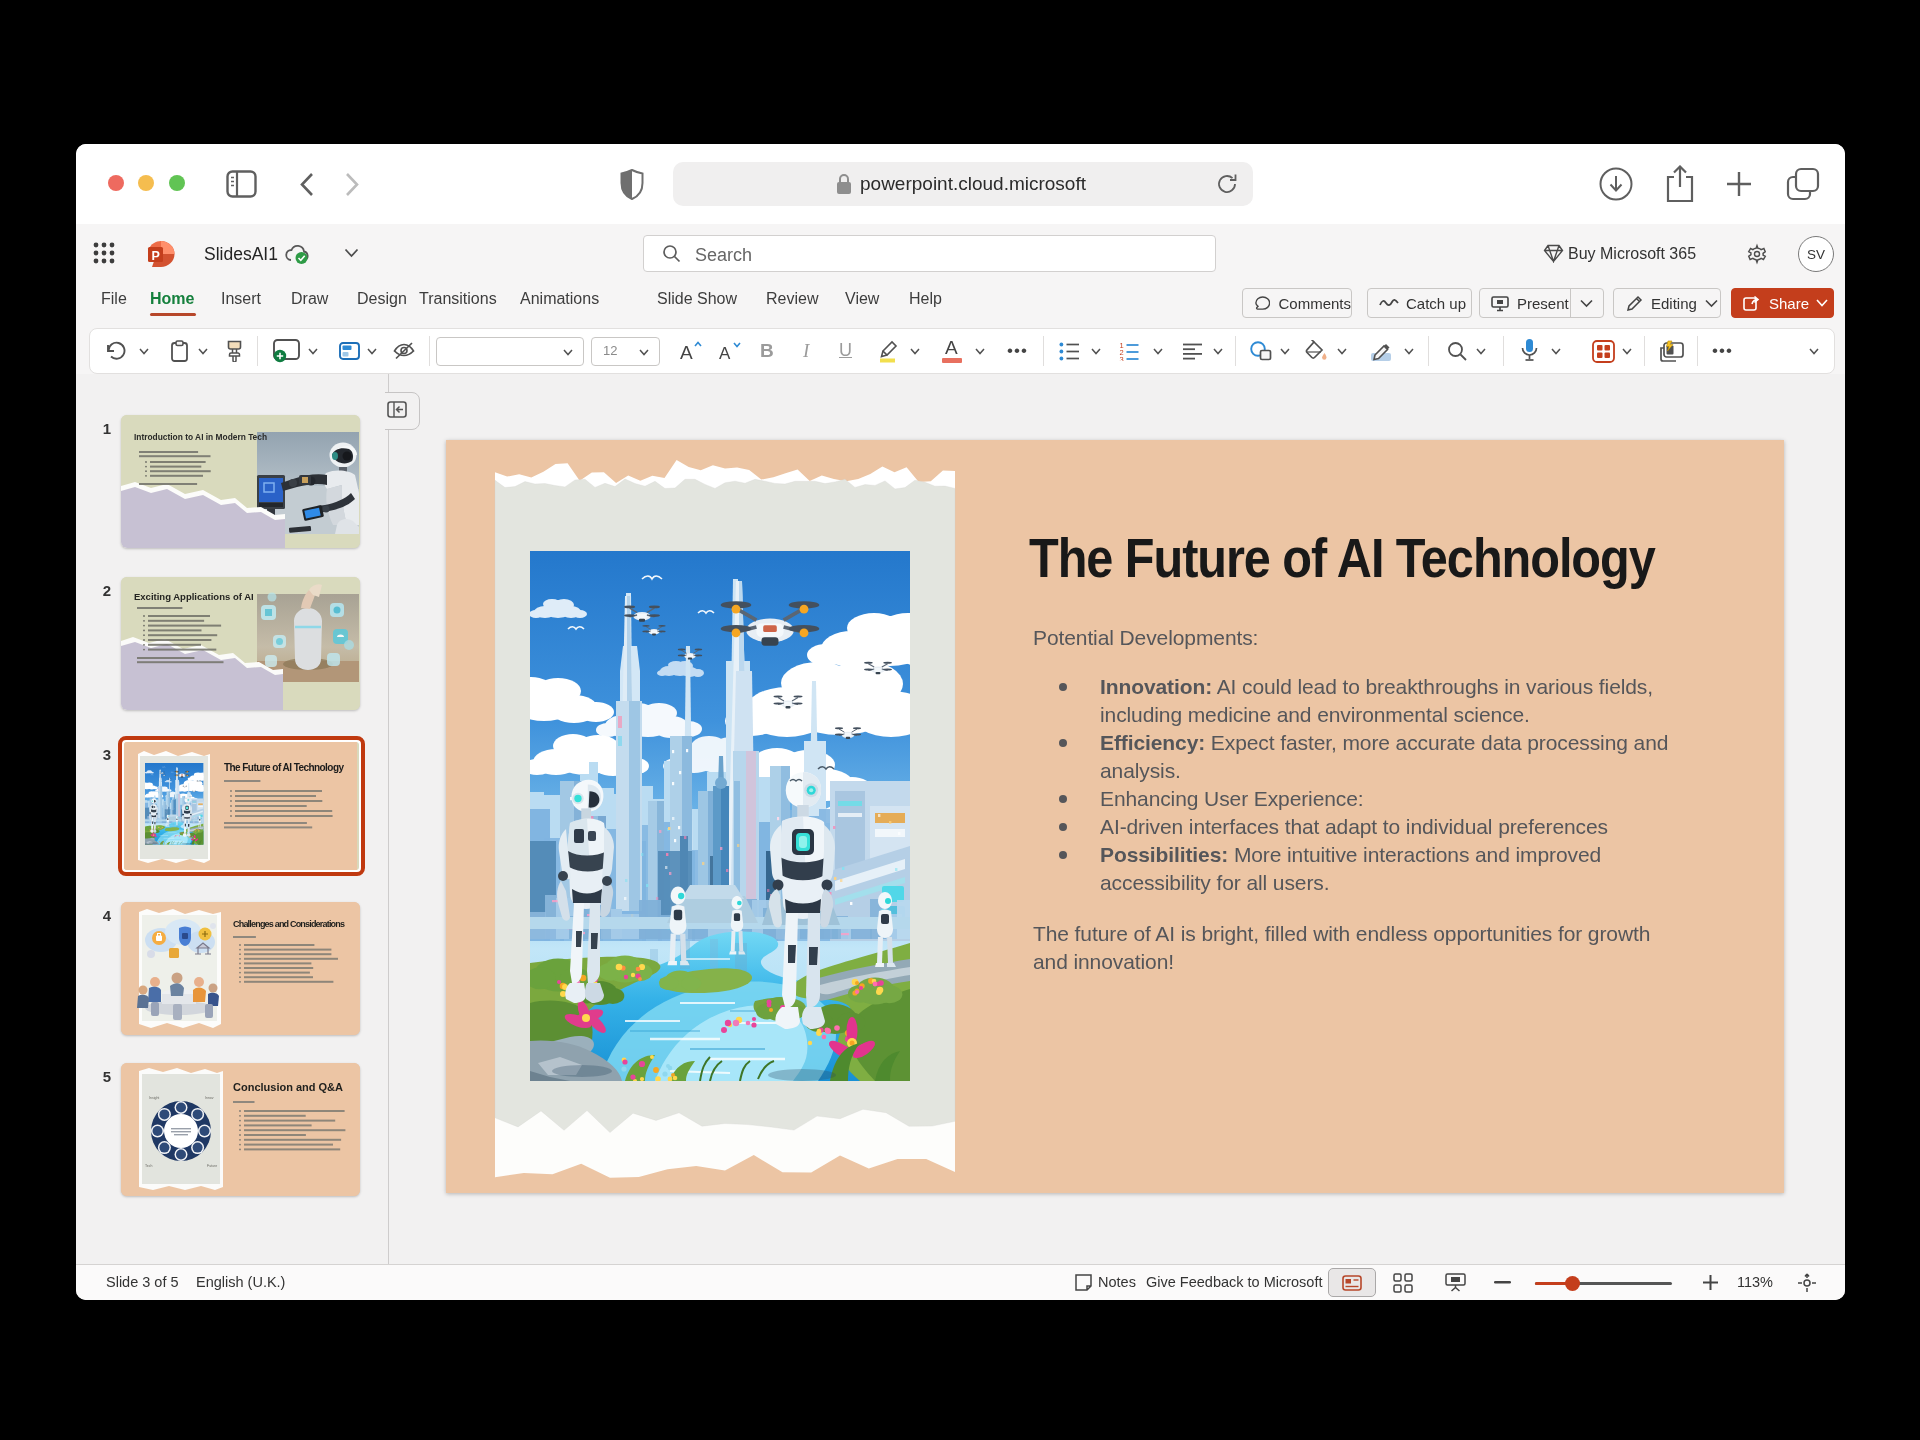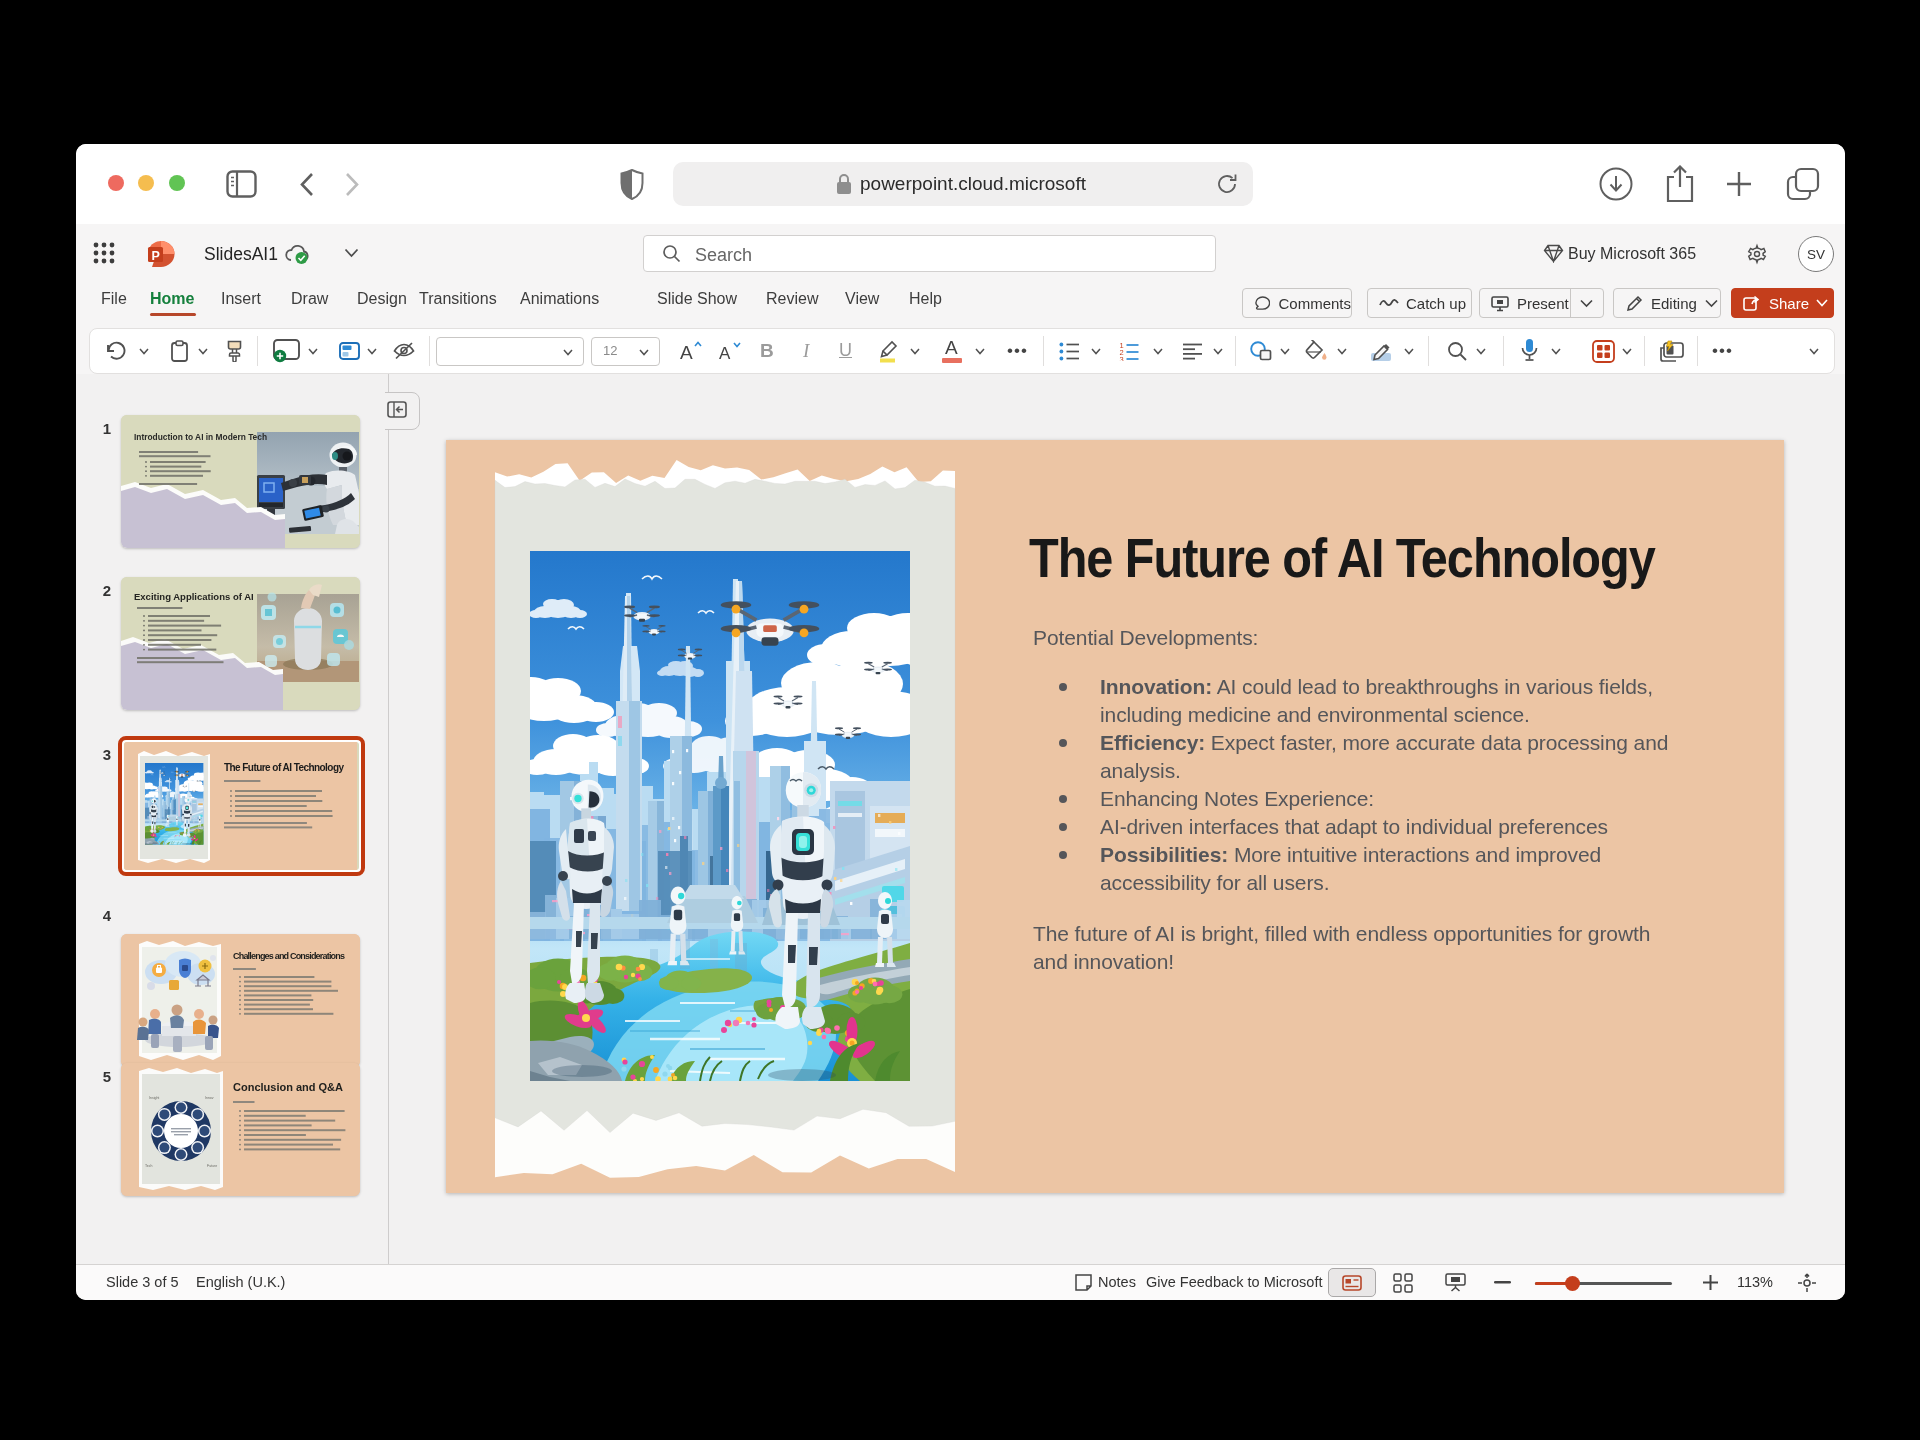--- a/index.html
+++ b/index.html
@@ -1318,21 +1318,21 @@
             <rect x="111" y="63.0" width="71.7" height="2" fill="#7e7a72" opacity="0.85"></rect>
             <circle cx="107.0" cy="69.0" r="0.9" fill="#7e7a72"></circle>
             <rect x="111" y="68.0" width="97.2" height="2" fill="#7e7a72" opacity="0.85"></rect>
             <circle cx="107.0" cy="74.0" r="0.9" fill="#7e7a72"></circle>
             <rect x="111" y="73.0" width="97.6" height="2" fill="#7e7a72" opacity="0.85"></rect>
             <rect x="100" y="80.0" width="82.9" height="2" fill="#8a857c" opacity="0.95"></rect>
             <rect x="100" y="84.4" width="88.2" height="2" fill="#8a857c" opacity="0.95"></rect>
 </svg>
         </div>
 <div class="tnum" style="top:533px;">4</div>
-<div class="thumb" style="top:528px;background:#ecc5a4;margin-top:32px;">
+<div class="thumb" style="top:528px;background:#ecc5a4;">
 <svg width="239" height="133" viewBox="0 0 239 133">
 <rect width="239" height="133" fill="#ecc5a4"></rect>
 <path d="M18 10 L26 7 L38 11 L52 7 L64 12 L78 8 L92 12 L100 10 L100 122 L92 126 L78 121 L62 126 L46 121 L30 126 L18 122 Z" fill="#fcfcfb"></path>
 <rect x="21" y="13" width="75" height="106" fill="#eef0ea"></rect>
 <g>
 <ellipse cx="40" cy="38" rx="16" ry="12" fill="#ccdff2"></ellipse>
 <ellipse cx="62" cy="30" rx="18" ry="13" fill="#d8e8f5"></ellipse>
 <ellipse cx="80" cy="40" rx="14" ry="11" fill="#ccdff2"></ellipse>
 <circle cx="38" cy="36" r="7" fill="#f5ad42"></circle>
               <rect x="35" y="33.5" width="6" height="5.5" rx="1" fill="#fff"></rect>
@@ -1478,21 +1478,21 @@
     <div class="abs" style="left:583px;top:86px;width:740px;"><span style="display:inline-block;font-size:55px;font-weight:bold;color:#191919;letter-spacing:-1.2px;transform:scaleX(0.885);transform-origin:0 0;white-space:nowrap;">The Future of AI Technology</span></div>
 
     <div class="abs sbody" style="left:587px;top:185px;">Potential Developments:</div>
     <div class="abs" style="left:613px;top:243px;width:8px;height:8px;border-radius:50%;background:#55565a;"></div>
     <div class="abs sbody" style="left:654px;top:234px;"><b>Innovation:</b> AI could lead to breakthroughs in various fields,</div>
     <div class="abs sbody" style="left:654px;top:262px;">including medicine and environmental science.</div>
     <div class="abs" style="left:613px;top:299px;width:8px;height:8px;border-radius:50%;background:#55565a;"></div>
     <div class="abs sbody" style="left:654px;top:290px;"><b>Efficiency:</b> Expect faster, more accurate data processing and</div>
     <div class="abs sbody" style="left:654px;top:318px;">analysis.</div>
     <div class="abs" style="left:613px;top:355px;width:8px;height:8px;border-radius:50%;background:#55565a;"></div>
-    <div class="abs sbody" style="left:654px;top:346px;">Enhancing Notes Experience:</div>
+    <div class="abs sbody" style="left:654px;top:346px;">Enhancing User Experience:</div>
     <div class="abs" style="left:613px;top:383px;width:8px;height:8px;border-radius:50%;background:#55565a;"></div>
     <div class="abs sbody" style="left:654px;top:374px;">AI-driven interfaces that adapt to individual preferences</div>
     <div class="abs" style="left:613px;top:411px;width:8px;height:8px;border-radius:50%;background:#55565a;"></div>
     <div class="abs sbody" style="left:654px;top:402px;"><b>Possibilities:</b> More intuitive interactions and improved</div>
     <div class="abs sbody" style="left:654px;top:430px;">accessibility for all users.</div>
     <div class="abs sbody" style="left:587px;top:481px;">The future of AI is bright, filled with endless opportunities for growth</div>
     <div class="abs sbody" style="left:587px;top:509px;">and innovation!</div>
     </div>
   </div>
 

